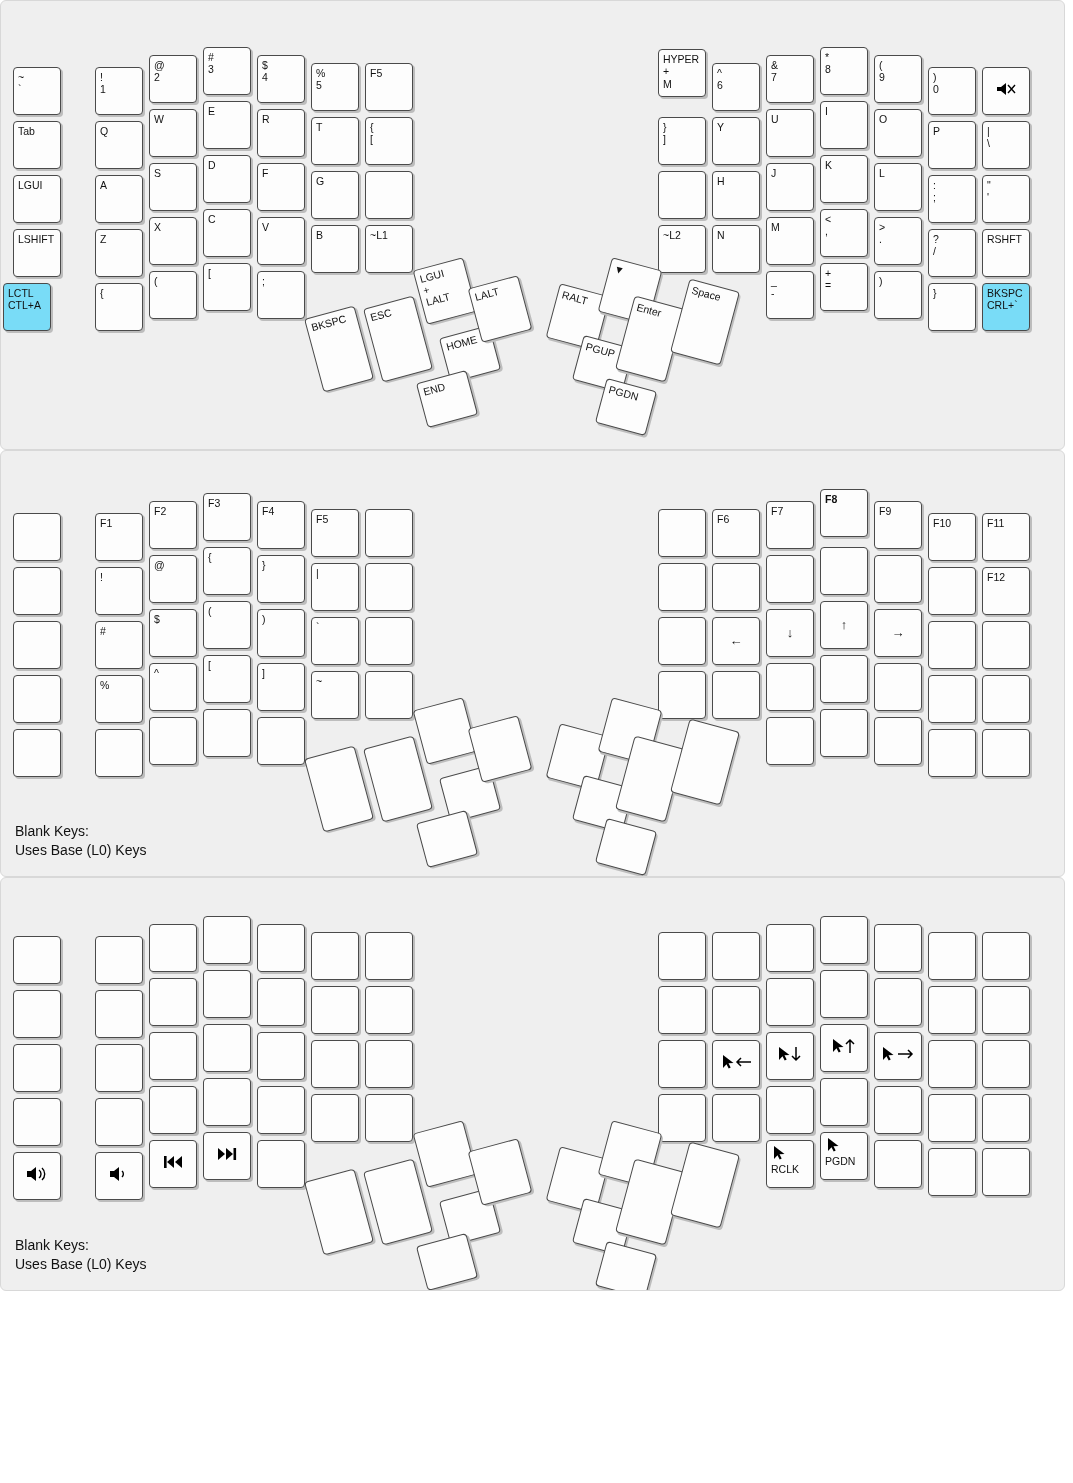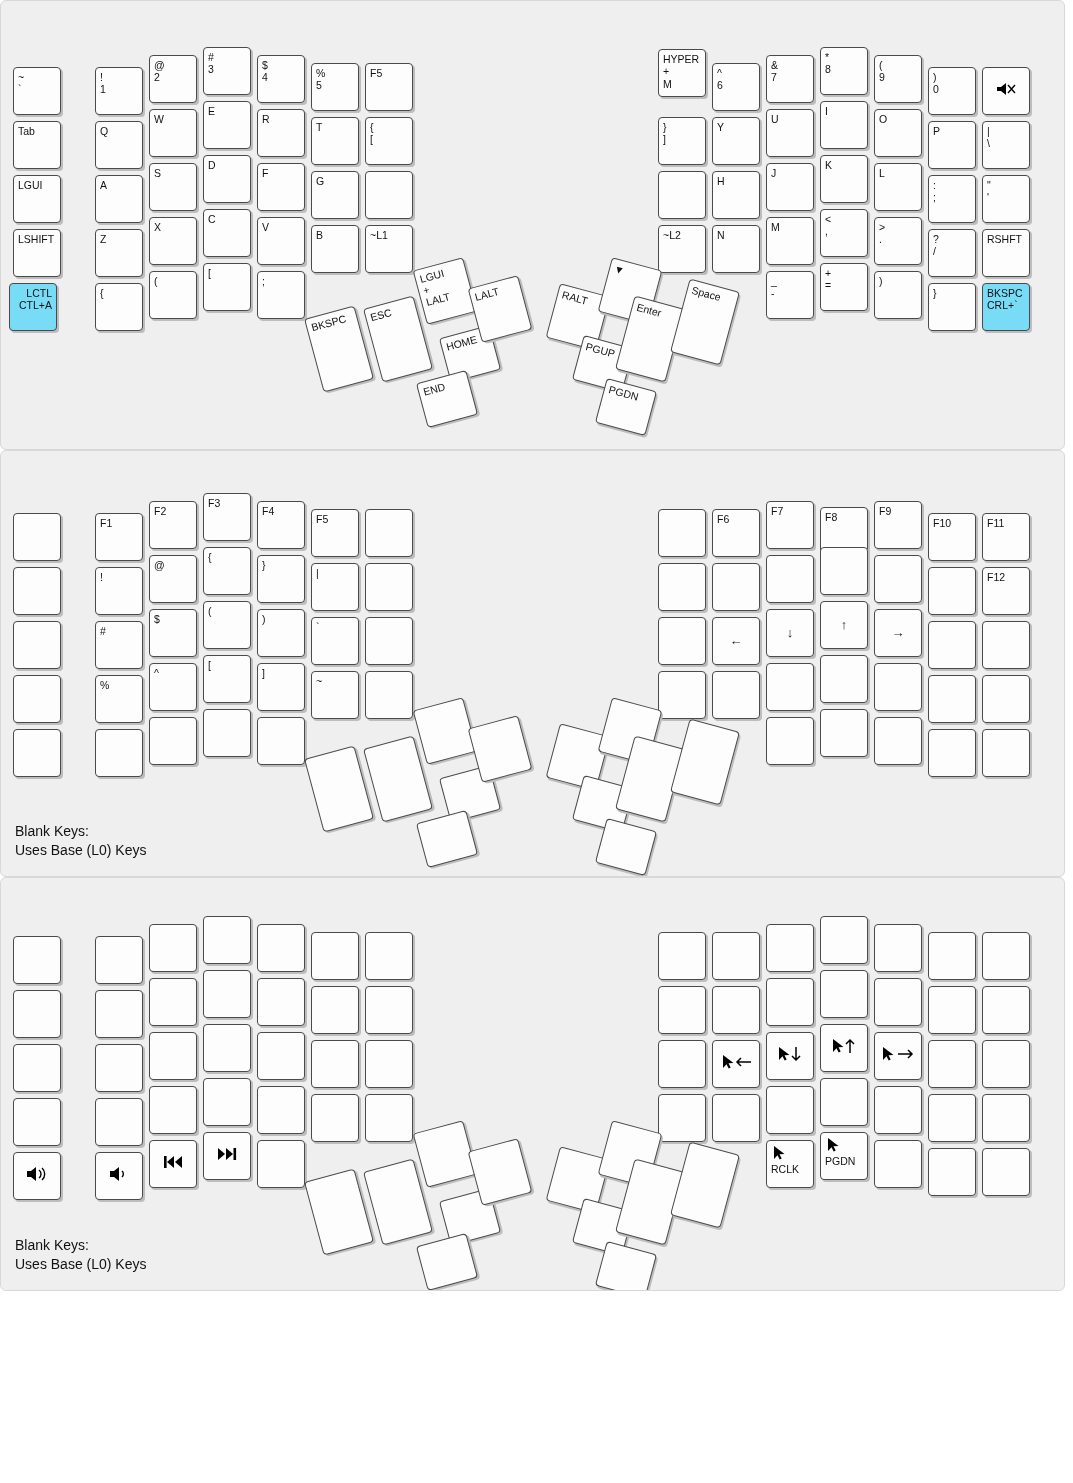--- a/index.html
+++ b/index.html
@@ -77,21 +77,21 @@
 </head>
 <body>
 
 <div id="root">
     <div class="layer-panel" id="layer0">
       <div class="key" style="left: 12px; top: 66px;">~
 `</div>
       <div class="key" style="left: 12px; top: 120px;">Tab</div>
       <div class="key" style="left: 12px; top: 174px;">LGUI</div>
       <div class="key" style="left: 12px; top: 228px;">LSHIFT</div>
-      <div class="key blue" style="left: 8px; top: 282px; text-align: right;">LCTL
+      <div class="key blue" style="left: 2px; top: 282px;">LCTL
 CTL+A</div>
       <div class="key" style="left: 94px; top: 66px;">!
 1</div>
       <div class="key" style="left: 94px; top: 120px;">Q</div>
       <div class="key" style="left: 94px; top: 174px;">A</div>
       <div class="key" style="left: 94px; top: 228px;">Z</div>
       <div class="key" style="left: 94px; top: 282px;">{</div>
       <div class="key" style="left: 148px; top: 54px;">@
 2</div>
       <div class="key" style="left: 148px; top: 108px;">W</div>
@@ -228,21 +228,21 @@
       <div class="key" style="left: 657px; top: 220px;"></div>
       <div class="key" style="left: 711px; top: 58px;">F6</div>
       <div class="key" style="left: 711px; top: 112px;"></div>
       <div class="key center" style="left: 711px; top: 166px;">←</div>
       <div class="key" style="left: 711px; top: 220px;"></div>
       <div class="key" style="left: 765px; top: 50px;">F7</div>
       <div class="key" style="left: 765px; top: 104px;"></div>
       <div class="key center" style="left: 765px; top: 158px;">↓</div>
       <div class="key" style="left: 765px; top: 212px;"></div>
       <div class="key" style="left: 765px; top: 266px;"></div>
-      <div class="key" style="left: 819px; top: 56px;">F8</div>
+      <div class="key" style="left: 819px; top: 38px; font-weight: bold;">F8</div>
       <div class="key" style="left: 819px; top: 96px;"></div>
       <div class="key center" style="left: 819px; top: 150px;">↑</div>
       <div class="key" style="left: 819px; top: 204px;"></div>
       <div class="key" style="left: 819px; top: 258px;"></div>
       <div class="key" style="left: 873px; top: 50px;">F9</div>
       <div class="key" style="left: 873px; top: 104px;"></div>
       <div class="key center" style="left: 873px; top: 158px;">→</div>
       <div class="key" style="left: 873px; top: 212px;"></div>
       <div class="key" style="left: 873px; top: 266px;"></div>
       <div class="key" style="left: 927px; top: 62px;">F10</div>

